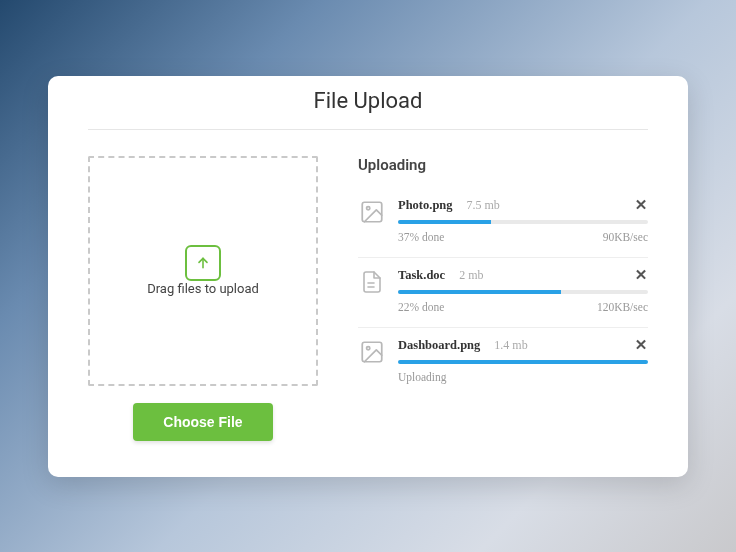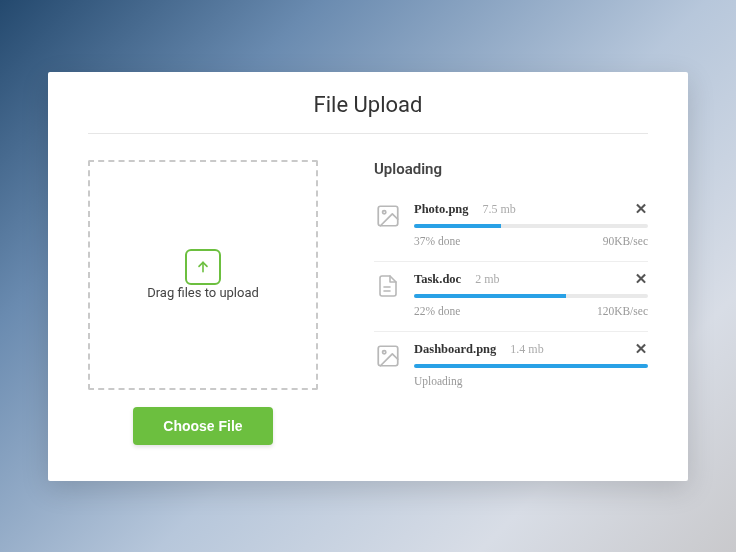--- a/index.html
+++ b/index.html
@@ -7,23 +7,23 @@
     width: 736px; height: 552px;
     font-family: -apple-system, BlinkMacSystemFont, "Segoe UI", Roboto, "Helvetica Neue", Arial, sans-serif;
   }
   body {
     background: linear-gradient(135deg, #24496e 0%, #6a8bb0 25%, #b7c7db 55%, #d8dde6 80%, #c9c9cc 100%);
     display: flex; align-items: center; justify-content: center;
   }
   .card {
     width: 640px;
     background: #ffffff;
-    border-radius: 2px;
+    border-radius: 10px;
     box-shadow: 0 8px 28px rgba(0,0,0,0.15);
-    padding: 20px 40px 36px 40px;
+    padding: 12px 40px 36px 40px;
   }
   .title {
     text-align: center;
     font-size: 22px;
     font-weight: 400;
     color: #333;
     padding-bottom: 16px;
   }
   .divider {
     height: 1px; background: #e6e6e6; margin-bottom: 26px;
@@ -51,21 +51,21 @@
     margin: 17px auto 0 auto;
     width: 140px; height: 38px;
     background: #6cbf3f;
     border: none;
     border-radius: 4px;
     color: #fff; font-weight: 600; font-size: 14px;
     box-shadow: 0 2px 4px rgba(0,0,0,0.12);
     cursor: pointer;
   }
   
-  .right { flex: 1; min-width: 0; margin-left: 16px; }
+  .right { flex: 1; min-width: 0; }
   .section-title {
     font-size: 15px; font-weight: 600; color: #444; margin-bottom: 14px;
   }
   .item {
     display: flex; gap: 12px; padding: 10px 0 14px 0;
     border-bottom: 1px solid #eee;
     font-family: Liberation Serif, serif;
   }
   .item:last-child { border-bottom: none; }
   .thumb {

